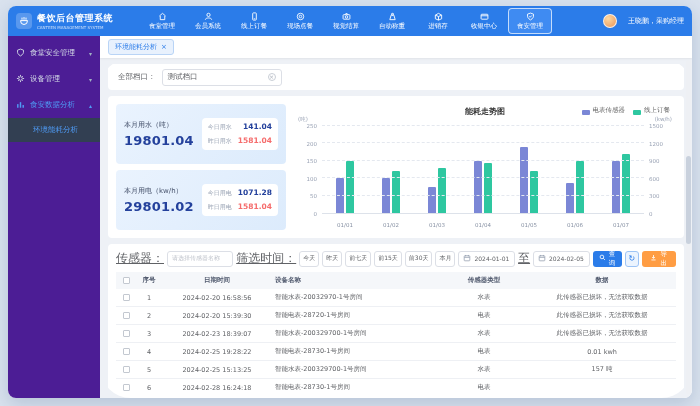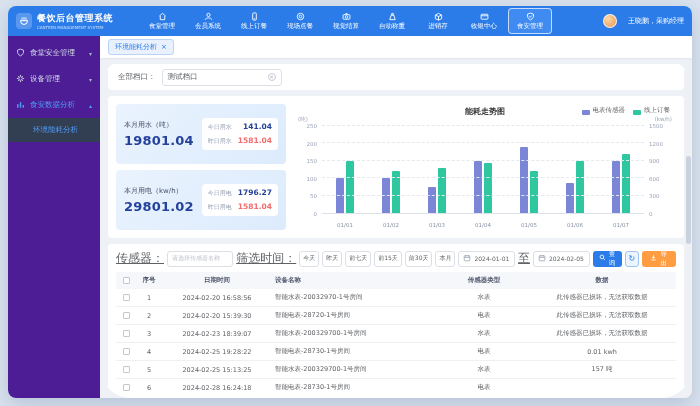--- a/index.html
+++ b/index.html
@@ -286,21 +286,21 @@
               </div>
             </div>
             <div class="stat-card">
               <div>
                 <div class="stat-title">本月用电（kw/h）</div>
                 <div class="stat-value">29801.02</div>
               </div>
               <div class="stat-mini">
                 <div class="mini-row">
                     <span class="mini-label">今日用电</span>
-                    <span class="mini-value">1796.27</span>
+                    <span class="mini-value">1071.28</span>
                   </div>
                 <div class="mini-row">
                     <span class="mini-label">昨日用电</span>
                     <span class="mini-value red">1581.04</span>
                   </div>
               </div>
             </div>
           </div>
 
           <div class="chart">

